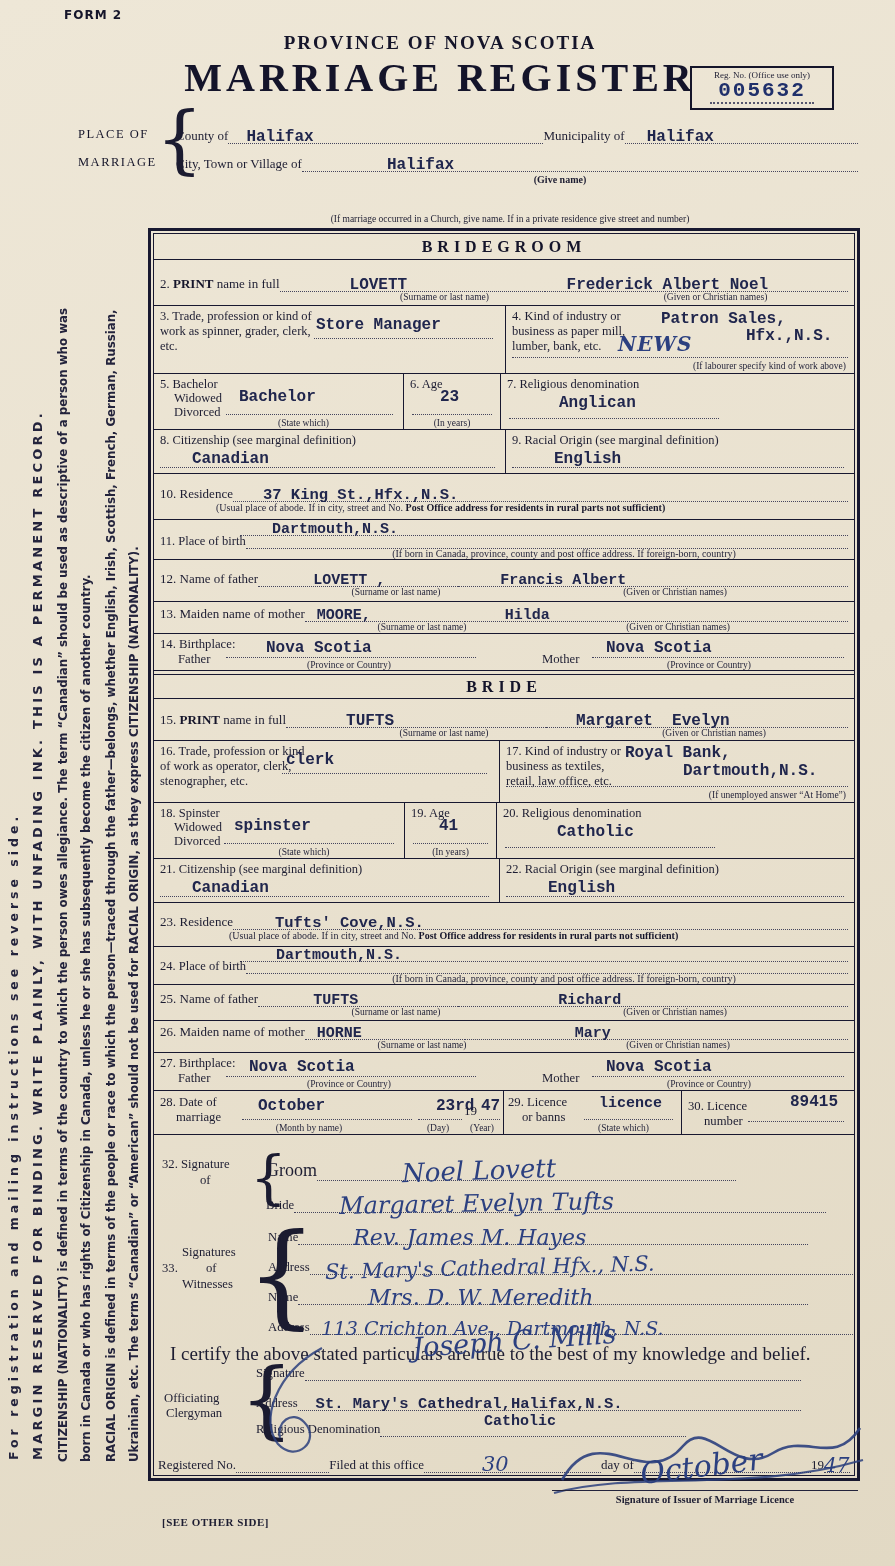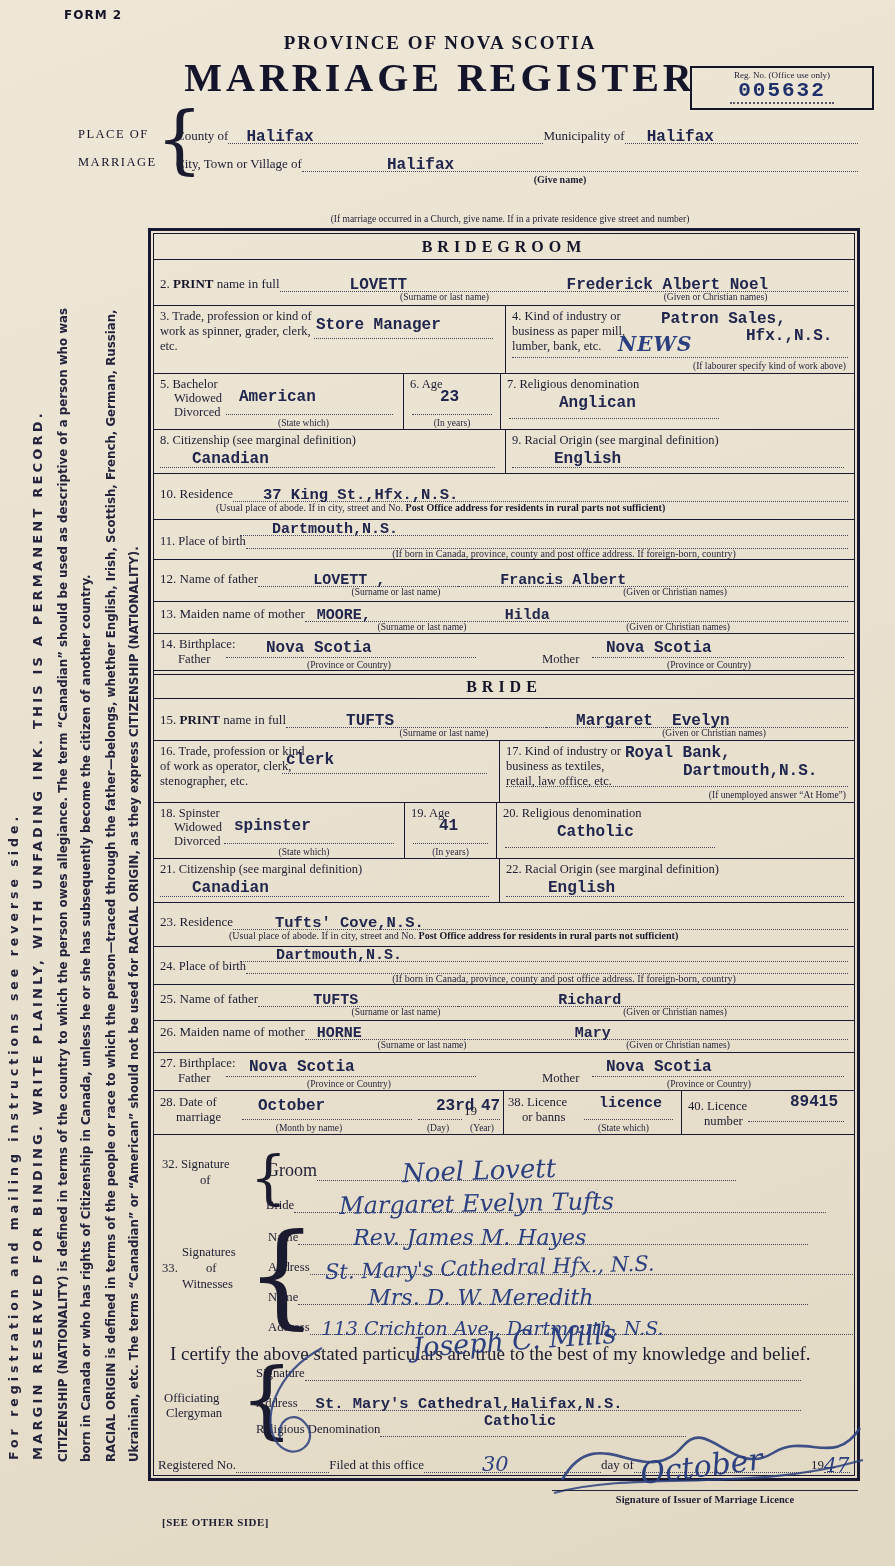--- a/index.html
+++ b/index.html
@@ -9,21 +9,21 @@
     font-family:"Liberation Serif","DejaVu Serif",serif;color:#1d1d32}
   .vtext{position:absolute;writing-mode:vertical-rl;transform:rotate(180deg);
     font-family:"DejaVu Sans",sans-serif;font-weight:bold;color:#23233c}
   .v-reg{left:6px;top:690px;height:770px;width:18px;font-size:12.5px;letter-spacing:4px}
   .v-bnd{left:30px;top:390px;height:1070px;width:18px;font-size:13px;letter-spacing:3.2px}
   .v-cit{left:52px;top:274px;height:1188px;width:48px;font-size:11.8px;line-height:23px}
   .v-rac{left:100px;top:274px;height:1188px;width:48px;font-size:11.8px;line-height:23px}
   .formno{position:absolute;left:64px;top:8px;font-family:"DejaVu Sans",sans-serif;font-weight:bold;font-size:12px;letter-spacing:1px;color:#15152a}
   .province{position:absolute;left:130px;top:32px;width:620px;text-align:center;font-weight:bold;font-size:19px;letter-spacing:2px;color:#15152a}
   .bigtitle{position:absolute;left:110px;top:54px;width:660px;text-align:center;font-weight:bold;font-size:40px;letter-spacing:4px;color:#14142a}
-  .regbox{position:absolute;left:690px;top:66px;width:184px;height:44px;border:2px solid #15152a;text-align:center}
+  .regbox{position:absolute;left:690px;top:66px;width:144px;height:44px;border:2px solid #15152a;text-align:center}
   .reg-lbl{font-size:9px;padding-top:2px}
   .reg-val{display:inline-block;font-family:"Liberation Mono","DejaVu Sans Mono",monospace;font-weight:bold;font-size:21px;letter-spacing:2px;color:#20306b;border-bottom:2px dotted #55566e;line-height:22px;padding:0 8px}
   .place-lbl{position:absolute;left:78px;top:120px;font-size:12.5px;letter-spacing:1.5px;line-height:28px;color:#15152a}
   .brace{font-family:"DejaVu Serif",serif;color:#1b1b30;line-height:1}
   .brace-place{position:absolute;left:156px;top:102px;font-size:74px}
   .hline{position:absolute;display:flex;align-items:flex-end}
   .lbl{font-size:13px;white-space:nowrap;color:#1d1d32}
   .fill{flex:1;border-bottom:1.6px dotted #45455e;display:flex;align-items:center;min-width:0}
   .typed{font-family:"Liberation Mono","DejaVu Sans Mono",monospace;font-weight:bold;font-size:15px;color:#20264d;white-space:pre;display:inline-block;margin-bottom:-3px}
   .hw{font-family:"DejaVu Serif",serif;font-style:italic;color:#2c4080;white-space:pre;display:inline-block}
@@ -135,21 +135,21 @@
       </div>
     </div>
 
     <div class="row rflex" style="height:56px">
       <div class="cell" style="flex:0 0 250px">
         <div style="font-size:12.5px;line-height:14px;padding:3px 0 0 6px">
           <div>5. Bachelor</div>
           <div style="padding-left:14px">Widowed</div>
           <div style="padding-left:14px">Divorced</div>
         </div>
-        <span class="typed" style="position:absolute;left:85px;top:14px;font-size:16px">American</span>
+        <span class="typed" style="position:absolute;left:85px;top:14px;font-size:16px">Bachelor</span>
         <div class="dotline" style="left:72px;right:10px;bottom:14px"></div>
         <div class="cnote" style="position:absolute;left:60px;right:10px;bottom:1px">(State which)</div>
       </div>
       <div class="cell" style="flex:0 0 97px">
         <div class="wraplbl">6. Age</div>
         <span class="typed" style="position:absolute;left:36px;top:14px;font-size:16px">23</span>
         <div class="dotline" style="left:8px;right:8px;bottom:14px"></div>
         <div class="cnote" style="position:absolute;left:0;right:0;bottom:1px">(In years)</div>
       </div>
       <div class="cell" style="flex:1">
@@ -393,28 +393,28 @@
         <span class="subnote" style="position:absolute;left:80px;width:150px;bottom:1px">(Month by name)</span>
         <span class="typed" style="position:absolute;left:282px;top:6px;font-size:16px">23rd</span>
         <div class="dotline" style="left:264px;width:44px;bottom:14px"></div>
         <span class="subnote" style="position:absolute;left:258px;width:52px;bottom:1px">(Day)</span>
         <span class="slbl" style="left:310px;top:12px;font-size:13px">19</span>
         <span class="typed" style="position:absolute;left:327px;top:6px;font-size:16px">47</span>
         <div class="dotline" style="left:325px;width:21px;bottom:14px"></div>
         <span class="subnote" style="position:absolute;left:306px;width:44px;bottom:1px">(Year)</span>
       </div>
       <div class="cell" style="flex:0 0 178px">
-        <span class="slbl" style="left:4px;top:4px">38. Licence</span>
+        <span class="slbl" style="left:4px;top:4px">29. Licence</span>
         <span class="slbl" style="left:18px;top:19px">or banns</span>
         <span class="typed" style="position:absolute;left:95px;top:4px">licence</span>
         <div class="dotline" style="left:80px;right:8px;bottom:14px"></div>
         <span class="subnote" style="position:absolute;left:70px;right:8px;bottom:1px">(State which)</span>
       </div>
       <div class="cell" style="flex:1">
-        <span class="slbl" style="left:6px;top:8px">40. Licence</span>
+        <span class="slbl" style="left:6px;top:8px">30. Licence</span>
         <span class="slbl" style="left:22px;top:23px">number</span>
         <span class="typed" style="position:absolute;left:108px;top:2px;font-size:16px">89415</span>
         <div class="dotline" style="left:66px;right:10px;bottom:12px"></div>
       </div>
     </div>
 
     <div class="sigarea">
       <span class="slbl" style="left:8px;top:22px"><span>32.</span> <span>Signature</span></span>
       <span class="slbl" style="left:46px;top:38px">of</span>
       <span class="brace" style="position:absolute;left:96px;top:14px;font-size:58px">{</span>

